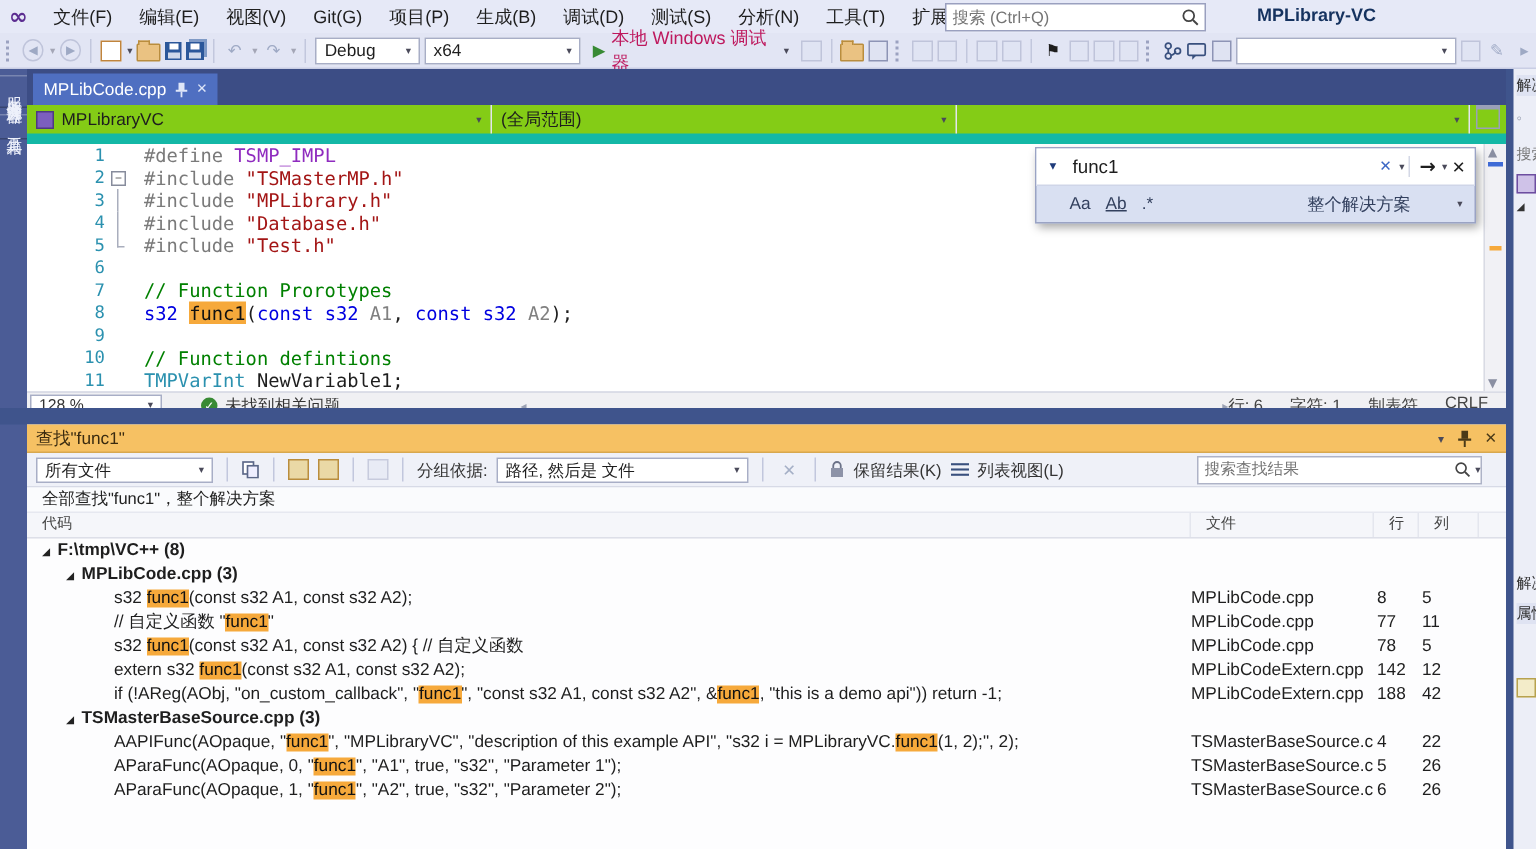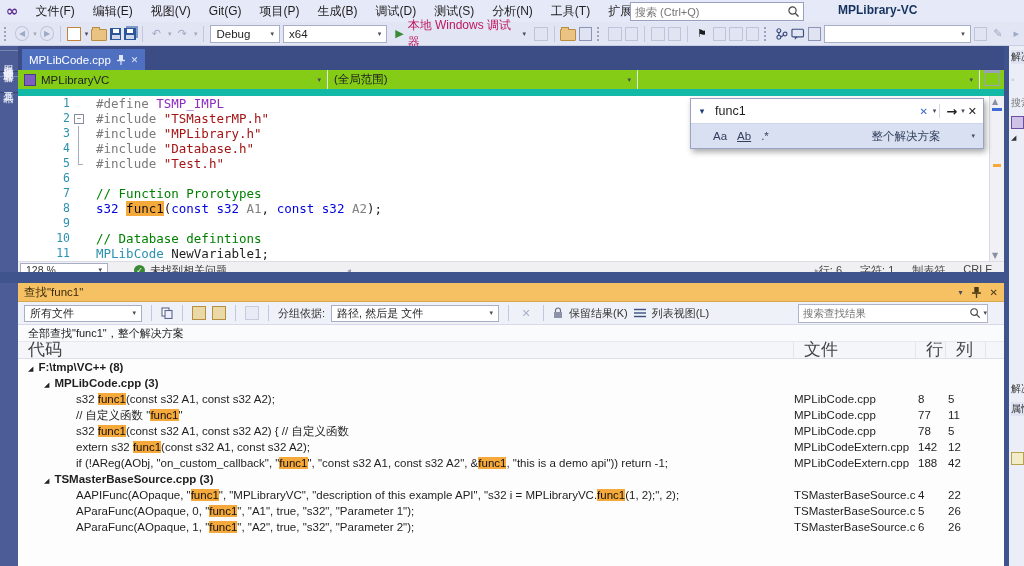--- a/index.html
+++ b/index.html
@@ -94,21 +94,21 @@
   .fp-title{height:18px;background:#f6c163;display:flex;align-items:center;padding:0 6px;font-size:11.5px;color:#3a2b10;border-bottom:1px solid #d8a84e;}
   .fp-ticons{margin-left:auto;display:flex;align-items:center;gap:9px;color:#4a3a18;}
   .fp-ticons .arr{font-size:8px;}
   .fp-toolbar{height:22px;background:#eff1f8;border-bottom:1px solid #d7dae6;display:flex;align-items:center;gap:6px;padding:0 6px;}
   .combo.small{height:17px;font-size:11px;}
   .lbl{font-size:11px;color:#333;}
   .fsearch{margin-left:auto;width:188px;height:17px;background:#fff;border:1px solid #aeb3c7;display:flex;align-items:center;margin-right:10px;}
   .fsearch input{flex:1;border:0;outline:0;font-size:10.5px;color:#777;background:transparent;padding:0 4px;font-family:inherit;}
   .fp-summary{height:16px;line-height:16px;padding-left:10px;font-size:11px;color:#222;background:#fafbfd;border-bottom:1px solid #e6e8f0;}
   .fp-header,.res-row{display:grid;grid-template-columns:776px 122px 30px 40px;}
-  .fp-header{height:16px;line-height:16px;font-size:17px;color:#444;background:#f5f6fa;border-bottom:1px solid #dddfe8;}
+  .fp-header{height:16px;line-height:16px;font-size:10px;color:#444;background:#f5f6fa;border-bottom:1px solid #dddfe8;}
   .fp-header div{padding-left:10px;border-right:1px solid #e4e6ee;}
   .res-row{height:16px;line-height:16px;font-size:11.5px;color:#1e1e1e;cursor:default;}
   .rc-code{white-space:nowrap;overflow:hidden;}
   .rc-file{white-space:nowrap;overflow:hidden;color:#1e1e1e;}
   .rc-num{color:#1e1e1e;padding-left:2px;}
   .res-row.group .rc-code{font-weight:bold;}
   .exp{font-size:7px;margin-right:5px;color:#222;}
   .hlmark{background:#f6a93b;color:#111;}
   
   #right-sliver{position:absolute;left:1004px;top:46px;width:20px;height:520px;background:#ecEEf7;background:#eceef7;border-left:5px solid #3f548c;box-sizing:border-box;overflow:hidden;}
@@ -297,26 +297,26 @@
             <span class="code"><span class="tk-kw">s32 </span><span class="tk-hl">func1</span><span class="tk-id">(</span><span class="tk-kw">const</span><span class="tk-id"> </span><span class="tk-kw">s32</span><span class="tk-param"> A1</span><span class="tk-id">, </span><span class="tk-kw">const</span><span class="tk-id"> </span><span class="tk-kw">s32</span><span class="tk-param"> A2</span><span class="tk-id">);</span></span>
           </div>
           <div class="cl">
             <span class="ln">9</span>
             <span class="fold"></span>
             <span class="code"></span>
           </div>
           <div class="cl">
             <span class="ln">10</span>
             <span class="fold"></span>
-            <span class="code"><span class="tk-com">// Database defintions</span></span>
+            <span class="code"><span class="tk-com">// Function defintions</span></span>
           </div>
           <div class="cl">
             <span class="ln">11</span>
             <span class="fold"></span>
-            <span class="code"><span class="tk-type">MPLibCode</span><span class="tk-id"> NewVariable1;</span></span>
+            <span class="code"><span class="tk-type">TMPVarInt</span><span class="tk-id"> NewVariable1;</span></span>
           </div>
         </div>
       <div class="vscroll">
         <span class="uar g">▲</span>
         <span class="vs-thumb"></span>
         <span class="vs-mark"></span>
         <span class="dar g">▼</span>
       </div>
 
       <div class="findov">

